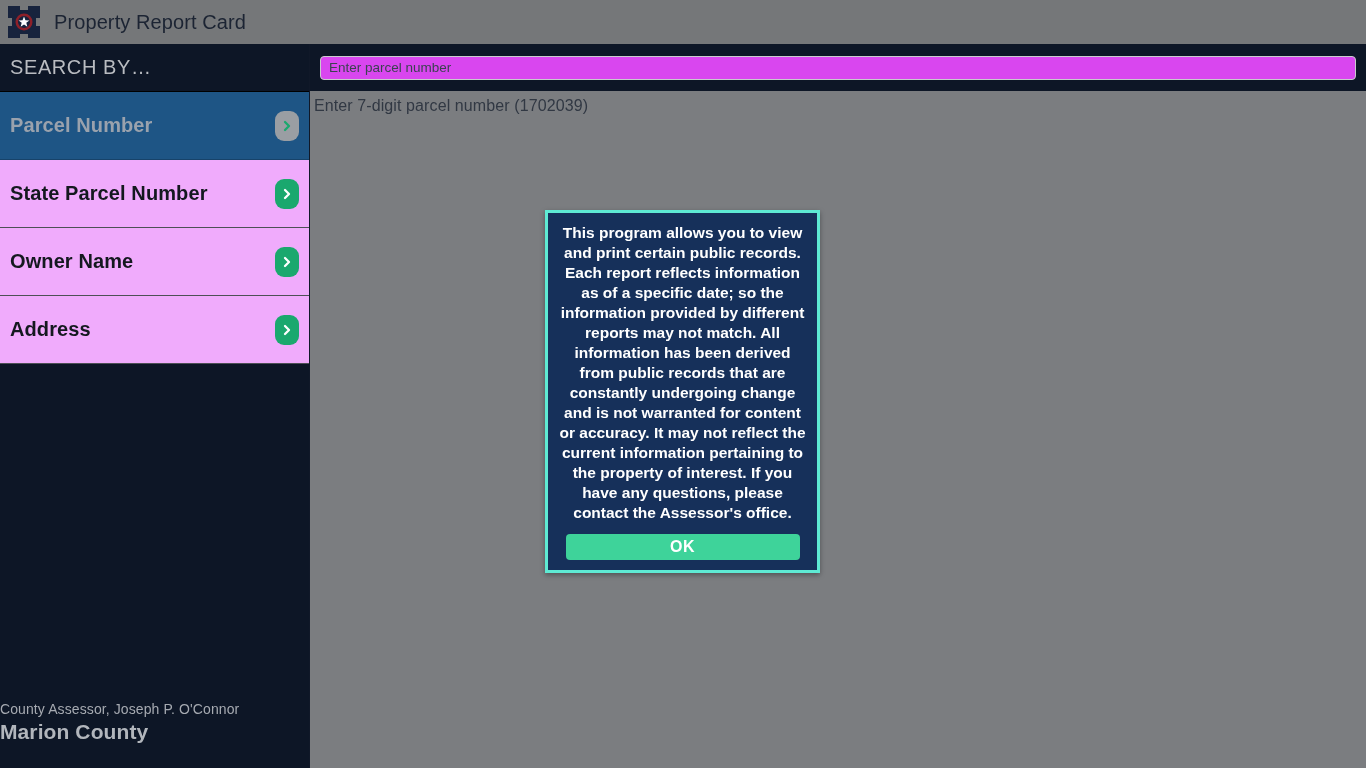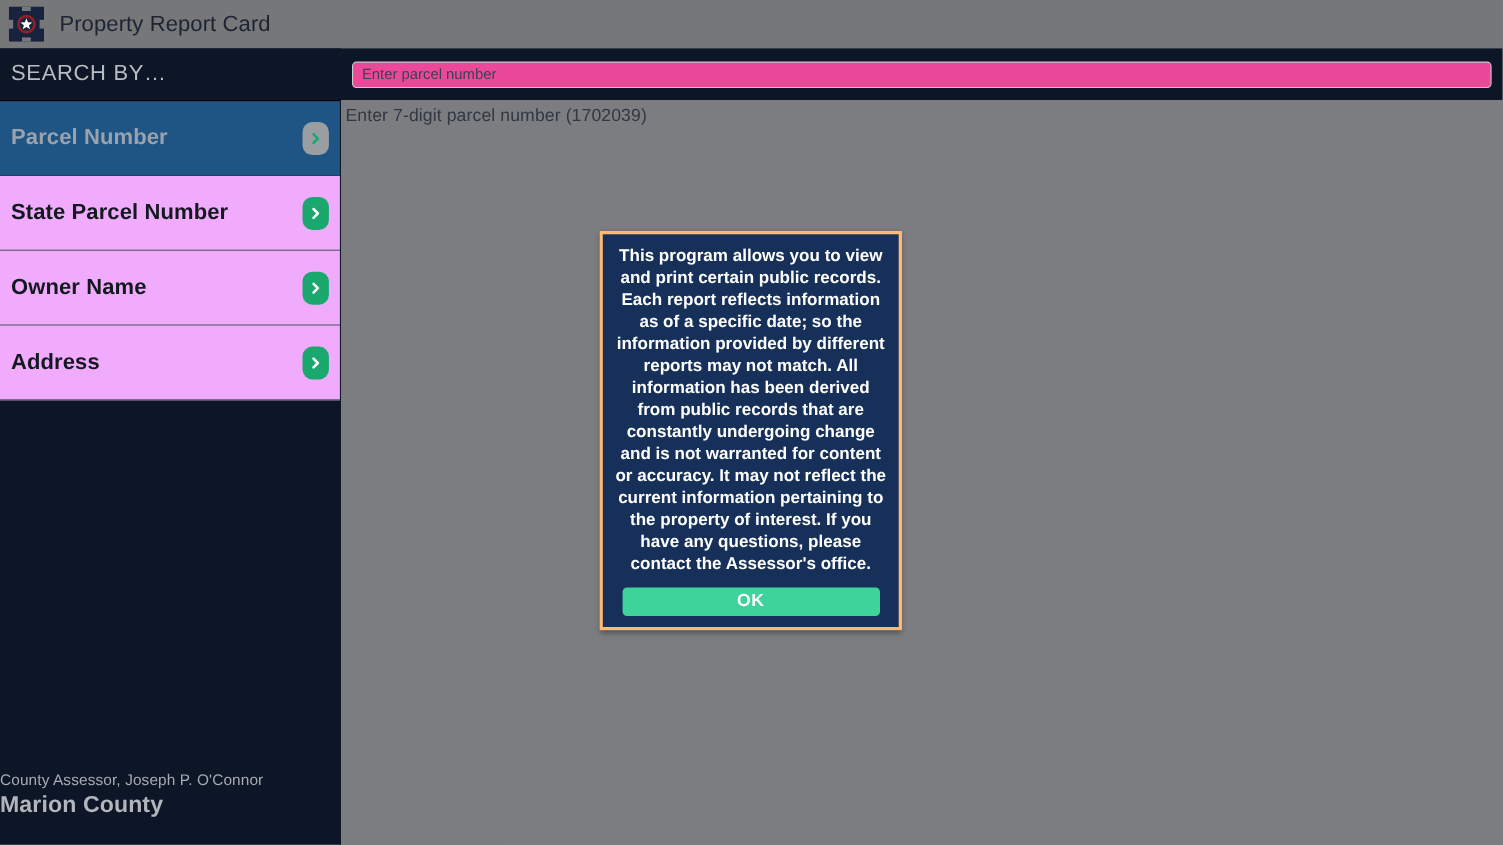--- a/index.html
+++ b/index.html
@@ -54,21 +54,21 @@
     height: 47px;
     background: #0d1626;
     display: flex;
     align-items: center;
     padding: 0 10px;
   }
 
   #search-input {
     width: 100%;
     height: 24px;
-    background: #ec4899;
+    background: #d946ef;
     border: 1px solid #c9cbcd;
     border-radius: 4px;
     font-family: "Liberation Sans", sans-serif;
     font-size: 13.5px;
     color: #2b3342;
     padding: 0 8px;
     outline: none;
   }
   #search-input::placeholder {
     color: #3b4251;
@@ -190,21 +190,21 @@
     width: 1366px; height: 768px;
     pointer-events: none;
   }
 
   #modal {
     position: absolute;
     left: 545px;
     top: 210px;
     width: 275px;
     background: #16305a;
-    border: 3px solid #fdba74;
+    border: 3px solid #5eead4;
     padding: 10px 8px 8px 8px;
     box-shadow: 0 2px 5px rgba(0,0,0,0.35);
     pointer-events: auto;
   }
 
   #modal-message {
     font-size: 15.5px;
     line-height: 20px;
     font-weight: 700;
     color: #ffffff;

